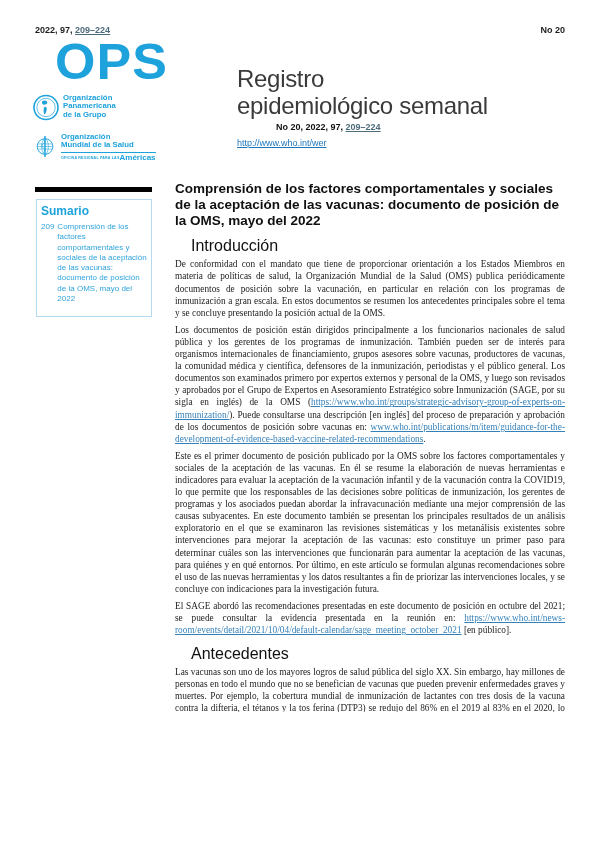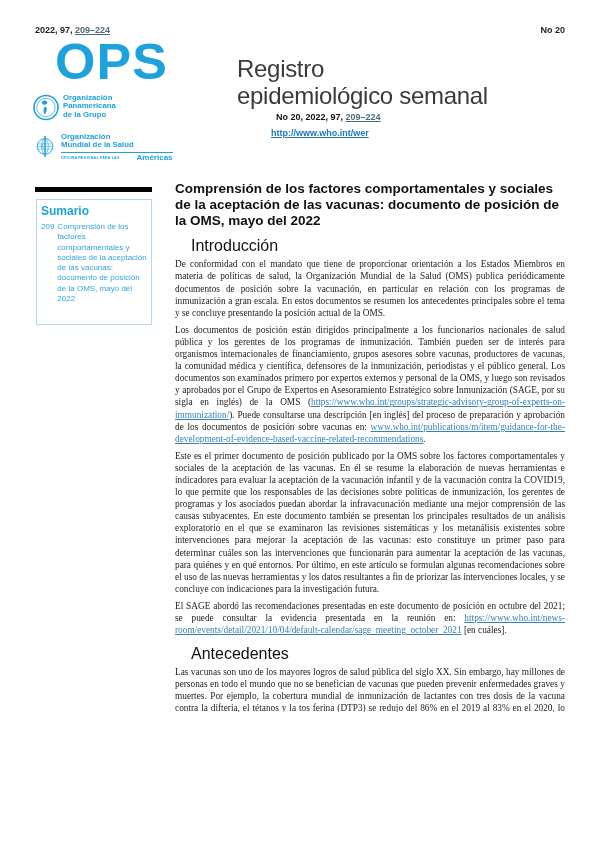--- a/index.html
+++ b/index.html
@@ -18,37 +18,37 @@
 
   
   .brand { position:absolute; top:42px; left:33px; width:200px; }
   .ops-word { font-weight:bold; font-size:52px; line-height:0.82; letter-spacing:1px;
     color:#1EA2DC; transform:scaleY(0.95); transform-origin:top left; margin-left:22px; }
   .lockups { display:flex; gap:8px; margin-top:9px;flex-direction:column; }
   .lockup { display:flex; gap:4px; align-items:flex-start; }
   .lockup svg { flex:0 0 auto; }
   .lockup-text { color:#1EA2DC; font-weight:bold; font-size:7.8px; line-height:8.6px; }
   .region-row { border-top:1.5px solid #1EA2DC; margin-top:2px; padding-top:1px;
-    display:flex; align-items:flex-start; gap:17px; }
+    display:flex; align-items:flex-start; gap:0; }
   .region-small { font-size:3.6px; letter-spacing:0.2px; color:#1EA2DC; }
   .region-bold { font-size:8px; font-weight:bold; color:#1EA2DC; }
 
   
-  .masthead { position:absolute; top:55px; left:237px; width:330px; }
+  .masthead { position:absolute; top:65px; left:237px; width:330px; }
   .mh-title { font-size:24px; line-height:27px; color:#3a3a3a; letter-spacing:-0.3px; }
   .mh-date { margin-top:7px; font-size:7.5px; letter-spacing:0.6px; color:#8AA2B2; }
   .mh-issue { margin-top:3px; font-size:9px; font-weight:bold; color:#111;padding-left:39px; }
   .mh-issue .pages-link { font-weight:bold; }
-  .mh-url { display:inline-block; margin-top:3px; font-size:9px; font-weight:bold;
-    color:#1D76BC; text-decoration:underline;margin-left:34px; }
+  .mh-url { display:inline-block; margin-top:3px; font-size:9px; font-weight:normal;
+    color:#1D76BC; text-decoration:underline; }
 
   
   .black-bar { position:absolute; top:187px; left:35px; width:117px; height:5px; background:#000; }
   .sumario-box { position:absolute; top:199px; left:36px; width:116px;
-    border:1px solid #b5d9f0; padding:4px 4px 20px 4px; }
+    border:1px solid #b5d9f0; padding:4px 4px 12px 4px; }
   .sumario-title { color:#1EA2DC; font-weight:bold; font-size:12px; margin-bottom:4px; }
   .sumario-entry { display:flex; gap:3px; font-size:8px; line-height:10.3px; color:#2FA3DC; }
   .sumario-entry .pg { flex:0 0 13px; }
   .sumario-entry a { color:#2FA3DC; text-decoration:none; }
 
   
   .content { position:absolute; top:181px; left:175px; width:390px; }
   .content h1 { font-size:13.5px; line-height:15.8px; font-weight:bold; color:#101010;
     margin-bottom:9px; }
   .content h2 { font-size:16px; font-weight:normal; color:#101010; margin:9px 0 3px 16px; }
@@ -145,21 +145,21 @@
   <main class="content">
     <h1>Comprensión de los factores comportamentales y sociales de la aceptación de las vacunas: documento de posición de la OMS, mayo del 2022</h1>
 
     <h2>Introducción</h2>
     <p>De conformidad con el mandato que tiene de proporcionar orientación a los Estados Miembros en materia de políticas de salud, la Organización Mundial de la Salud (OMS) publica periódicamente documentos de posición sobre la vacunación, en particular en relación con los programas de inmunización a gran escala. En estos documentos se resumen los antecedentes principales sobre el tema y se concluye presentando la posición actual de la OMS.</p>
 
     <p><span>Los documentos de posición están dirigidos principalmente a los funcionarios nacionales de salud pública y los gerentes de los programas de inmunización. También pueden ser de interés para organismos internacionales de financiamiento, grupos asesores sobre vacunas, productores de vacunas, la comunidad médica y científica, defensores de la inmunización, periodistas y el público general. Los documentos son examinados primero por expertos externos y personal de la OMS, y luego son revisados y aprobados por el Grupo de Expertos en Asesoramiento Estratégico sobre Inmunización (SAGE, por su sigla en inglés) de la OMS (</span><a href="#">https://www.who.int/groups/strategic-advisory-group-of-experts-on-immunization/</a><span>). Puede consultarse una descripción [en inglés] del proceso de preparación y aprobación de los documentos de posición sobre vacunas en: </span><a href="#">www.who.int/publications/m/item/guidance-for-the-development-of-evidence-based-vaccine-related-recommendations</a><span>.</span></p>
 
     <p>Este es el primer documento de posición publicado por la OMS sobre los factores comportamentales y sociales de la aceptación de las vacunas. En él se resume la elaboración de nuevas herramientas e indicadores para evaluar la aceptación de la vacunación infantil y de la vacunación contra la COVID19, lo que permite que los responsables de las decisiones sobre políticas de inmunización, los gerentes de programas y los asociados puedan abordar la infravacunación mediante una mejor comprensión de las causas subyacentes. En este documento también se presentan los principales resultados de un análisis exploratorio en el que se examinaron las revisiones sistemáticas y los metanálisis existentes sobre intervenciones para mejorar la aceptación de las vacunas: esto constituye un primer paso para determinar cuáles son las intervenciones que funcionarán para aumentar la aceptación de las vacunas, para quiénes y en qué entornos. Por último, en este artículo se formulan algunas recomendaciones sobre el uso de las nuevas herramientas y los datos resultantes a fin de priorizar las intervenciones locales, y se concluye con indicaciones para la investigación futura.</p>
 
-    <p><span>El SAGE abordó las recomendaciones presentadas en este documento de posición en octubre del 2021; se puede consultar la evidencia presentada en la reunión en: </span><a href="#">https://www.who.int/news-room/events/detail/2021/10/04/default-calendar/sage_meeting_october_2021</a><span> [en cuáles].</span></p>
+    <p><span>El SAGE abordó las recomendaciones presentadas en este documento de posición en octubre del 2021; se puede consultar la evidencia presentada en la reunión en: </span><a href="#">https://www.who.int/news-room/events/detail/2021/10/04/default-calendar/sage_meeting_october_2021</a><span> [en público].</span></p>
 
     <h2>Antecedentes</h2>
     <p><span>Las vacunas son uno de los mayores logros de salud pública del siglo XX. Sin embargo, hay millones de personas en todo el mundo que no se benefician de vacunas que pueden prevenir enfermedades graves y muertes. Por ejemplo, la cobertura mundial de inmunización de lactantes con tres dosis de la vacuna contra la difteria, el tétanos y la tos ferina (DTP3) se redujo del 86% en el 2019 al 83% en el 2020, lo que significa que 22,7 millones de niños y niñas no las recibieron y que hubo 3,7 millones más que no fueron vacunados en el 2019.</span><sup>1</sup></p>
   </main>
 
   <div class="footnote-block">
     <div class="fn-rule"></div>
     <div class="footnote"><sup>1</sup><span>Cobertura de inmunización. Ginebra: Organización Mundial de la Salud; 2021 (</span><a href="#">https://www.who.int/es/news-room/fact-sheets/detail/immunization-coverage, consultado en abril del 2022</a><span>).</span></div>
   </div>
 

